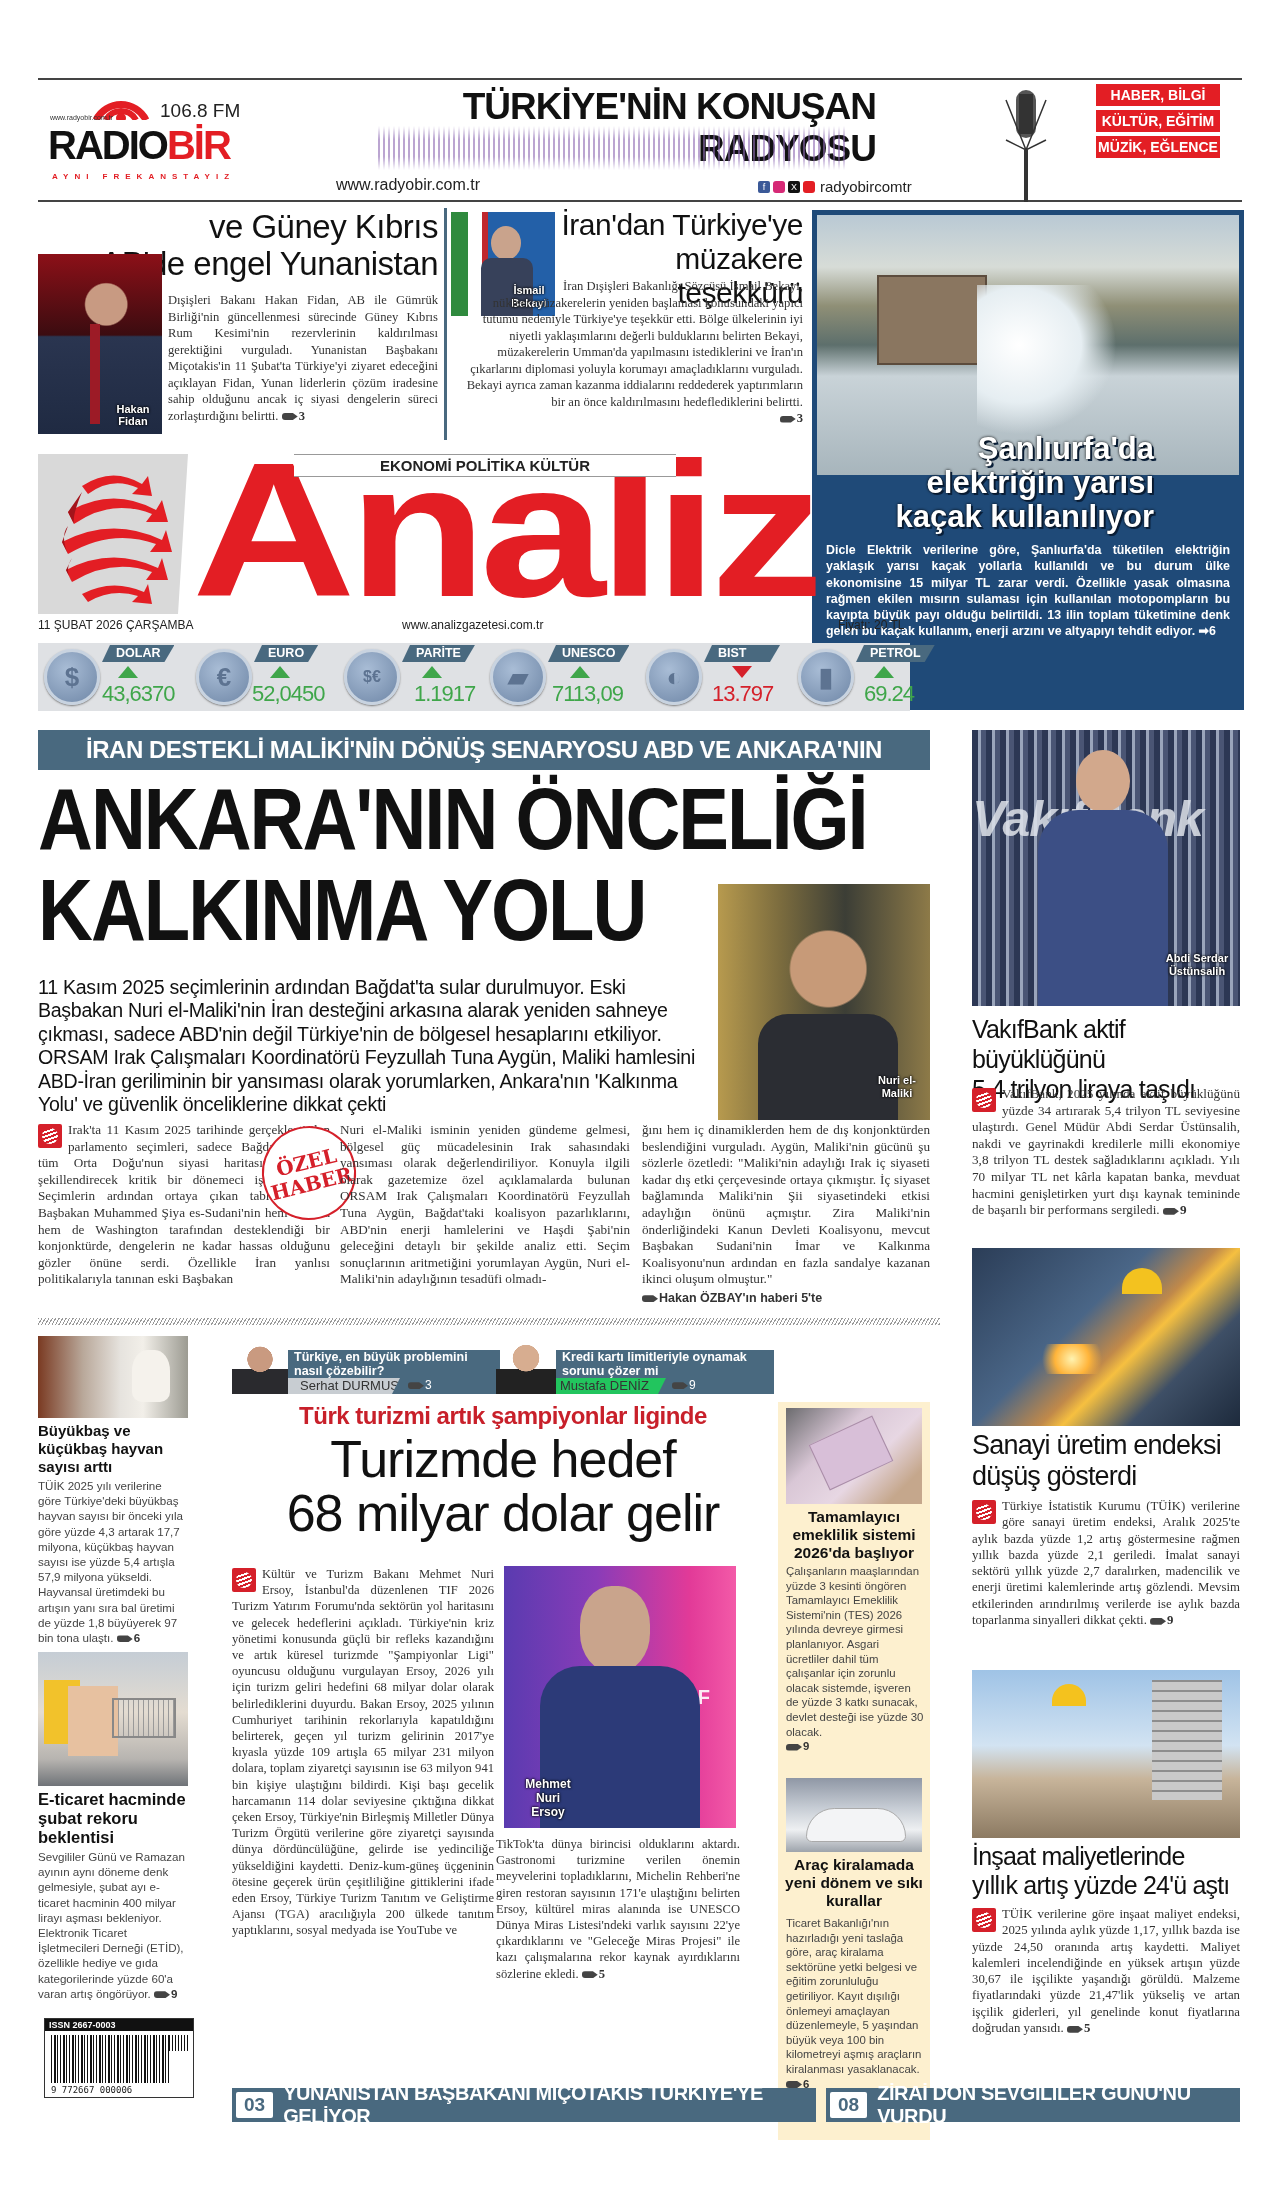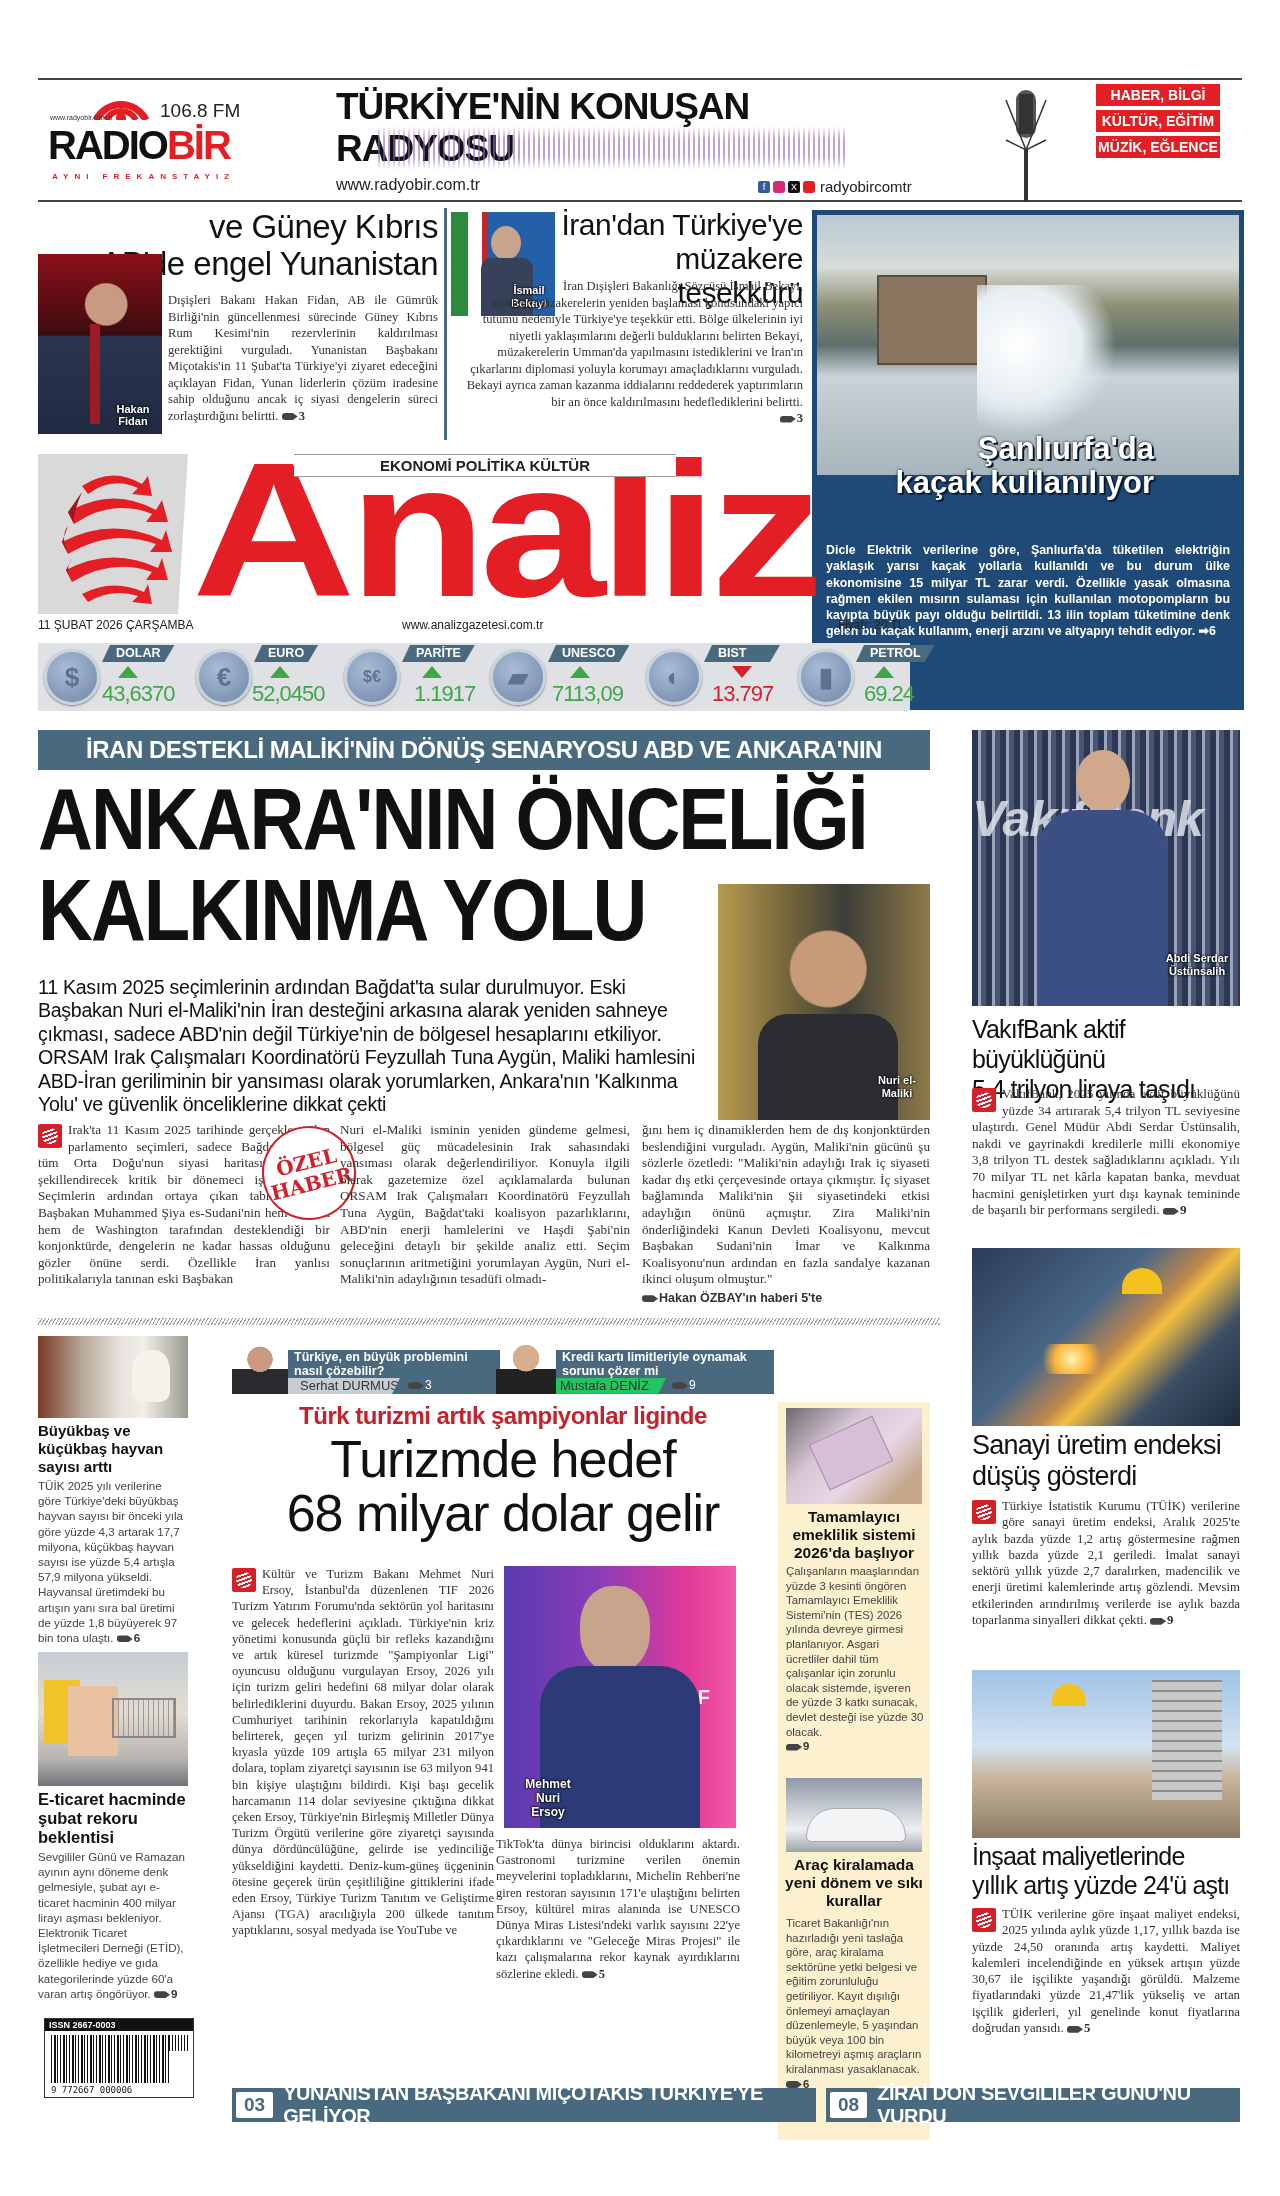--- a/index.html
+++ b/index.html
@@ -37,21 +37,21 @@
         <path d="M20 34 A17 17 0 0 1 50 34" fill="none" stroke="#e31e24" stroke-width="6"></path>
         <circle cx="35" cy="32" r="5" fill="#e31e24"></circle>
       </svg>
   </div>
   <div class="abs" style="left:12px;top:34px;font-size:7px;color:#333">www.radyobir.com.tr</div>
   <div class="abs" style="left:122px;top:20px;font-size:19px;color:#222">106.8 FM</div>
   <div class="abs" style="left:10px;top:42px;font-size:40px;font-weight:900;letter-spacing:-2px;line-height:46px">
     <span style="color:#111">RADIO</span><span style="color:#e31e24">BİR</span>
   </div>
   <div class="abs" style="left:14px;top:92px;font-size:8px;letter-spacing:6px;color:#e31e24;font-weight:bold">AYNI FREKANSTAYIZ</div>
-  <div class="abs cond" style="left:298px;top:6px;width:540px;text-align:left;font-size:37px;font-weight:bold;letter-spacing:-1px;color:#111">TÜRKİYE'NİN KONUŞAN RADYOSU</div>
+  <div class="abs cond" style="left:298px;top:6px;width:540px;text-align:right;font-size:37px;font-weight:bold;letter-spacing:-1px;color:#111">TÜRKİYE'NİN KONUŞAN RADYOSU</div>
   <div class="wave"></div>
   <div class="abs" style="left:298px;top:96px;font-size:16px;color:#222">www.radyobir.com.tr</div>
   <div class="abs" style="left:720px;top:98px;display:flex;gap:3px;align-items:center">
     <span style="width:12px;height:12px;background:#3b5998;border-radius:2px;color:#fff;font-size:9px;text-align:center;line-height:12px">f</span>
     <span style="width:12px;height:12px;background:#d62976;border-radius:3px"></span>
     <span style="width:12px;height:12px;background:#111;border-radius:2px;color:#fff;font-size:9px;text-align:center;line-height:12px">X</span>
     <span style="width:12px;height:12px;background:#e31e24;border-radius:3px"></span>
     <span style="font-size:15px;color:#222;margin-left:2px">radyobircomtr</span>
   </div>
   <div class="abs" style="left:960px;top:0;width:56px;height:122px">
@@ -98,20 +98,21 @@
   </div>
 </div>
 
 <div class="abs" style="left:812px;top:210px;width:432px;height:500px;background:#1f4a78">
   <div class="photo" style="left:5px;top:5px;width:422px;height:260px;background:linear-gradient(180deg,#b9c9d4 0,#d7dcd7 20%,#8f8f76 35%,#5d6f6c 50%,#c9d3d8 62%,#a7b5bc 100%)">
     <div class="abs" style="left:60px;top:60px;width:110px;height:90px;background:#8a7660;border:2px solid #5c4c3d"></div>
     <div class="abs" style="left:160px;top:70px;width:140px;height:150px;background:radial-gradient(ellipse at 30% 40%,#fff 0,#e6eef2 45%,transparent 70%)"></div>
   </div>
   <div class="abs" style="left:0;top:222px;width:356px;text-align:right;padding-right:14px;color:#fff;font-weight:bold;font-size:31px;line-height:34px;text-shadow:0 0 3px #000,2px 2px 0 #0b2340">
     <div>Şanlıurfa'da</div>
+    <div>elektriğin yarısı</div>
     <div>kaçak kullanılıyor</div>
   </div>
   <div class="abs" style="left:14px;top:332px;width:404px;color:#fff;font-weight:bold;font-size:12.4px;line-height:16.3px;text-align:justify">
     <span>Dicle Elektrik verilerine göre, Şanlıurfa'da tüketilen elektriğin yaklaşık yarısı kaçak yollarla kullanıldı ve bu durum ülke ekonomisine 15 milyar TL zarar verdi. Özellikle yasak olmasına rağmen ekilen mısırın sulaması için kullanılan motopompların bu kayıpta büyük payı olduğu belirtildi. 13 ilin toplam tüketimine denk gelen bu kaçak kullanım, enerji arzını ve altyapıyı tehdit ediyor.</span> <span style="color:#fff">➡<span>6</span></span>
   </div>
 </div>
 
 <div class="abs" style="left:38px;top:454px;width:140px;height:160px;background:#d9d9d9"></div>
 <div class="abs" style="left:178px;top:454px;width:10px;height:160px;background:#d9d9d9;clip-path:polygon(0 0,100% 0,0 100%)"></div>
 <div class="abs" style="left:52px;top:466px;width:120px;height:140px">

